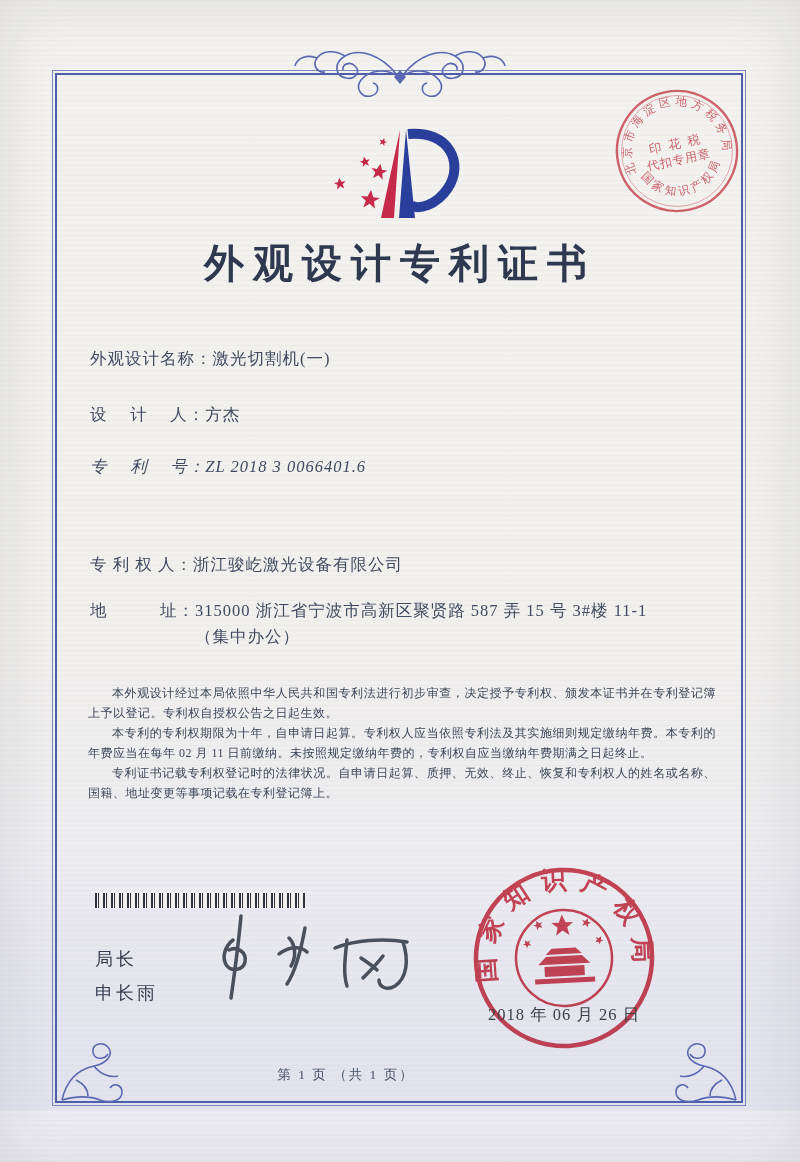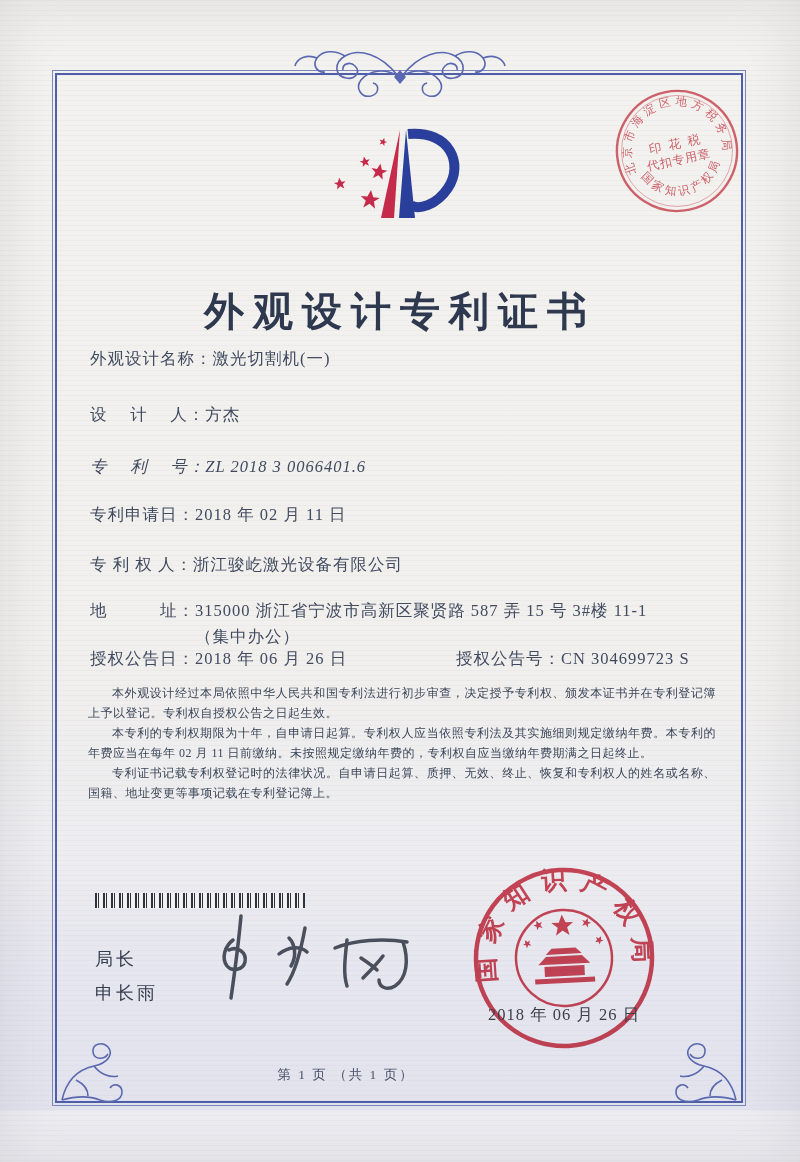--- a/index.html
+++ b/index.html
@@ -31,21 +31,21 @@
     border:2px solid #4f5ea9;
   }
   .orn{position:absolute;pointer-events:none;}
   .cert-no{
     position:absolute;left:92px;top:116px;
     font-size:17px;letter-spacing:4px;color:#47506b;
   }
   .logo{position:absolute;left:318px;top:100px;width:170px;height:140px;}
   .title{
     position:absolute;left:0;top:236px;width:800px;text-align:center;
-    font-size:40px;font-weight:bold;letter-spacing:9px;color:#2e3950;margin-top:48px;
+    font-size:40px;font-weight:bold;letter-spacing:9px;color:#2e3950;
   }
   .frow{position:absolute;left:90px;width:640px;color:#414b60;font-size:16.5px;letter-spacing:1px;line-height:1.55;}
   .frow .lab{display:inline-block;vertical-align:top;white-space:nowrap;}
   .frow .val{display:inline-block;vertical-align:top;max-width:500px;}
   .grant-row{position:absolute;left:90px;top:648px;width:640px;font-size:16.5px;color:#414b60;letter-spacing:1px;}
   .grant-no{position:absolute;left:366px;top:0;white-space:nowrap;}
   .paras{
     position:absolute;left:88px;top:684px;width:628px;
     font-size:12px;line-height:1.66;color:#3c4659;text-align:justify;letter-spacing:.5px;
   }
@@ -126,36 +126,27 @@
 
   <div class="frow" style="top:346px;text-decoration:underline;">
     <span class="lab">外观设计名称：</span><span class="val">激光切割机(一)</span>
   </div>
   <div class="frow" style="top:402px;">
     <span class="lab">设　 计　 人：</span><span class="val">方杰</span>
   </div>
   <div class="frow" style="top:454px;font-style:italic;">
     <span class="lab">专　 利　 号：</span><span class="val">ZL 2018 3 0066401.6</span>
   </div>
-  <div class="frow" style="top:502px;">
-    <span class="lab">专利申请日：</span><span class="val">2018 年 02 月 11 日</span>
-  </div>
   <div class="frow" style="top:552px;text-decoration:underline;">
     <span class="lab">专 利 权 人：</span><span class="val">浙江骏屹激光设备有限公司</span>
   </div>
   <div class="frow" style="top:598px;text-decoration:underline;">
     <span class="lab">地　　　址：</span><span class="val" style="max-width:470px;">315000 浙江省宁波市高新区聚贤路 587 弄 15 号 3#楼 11-1（集中办公）</span>
   </div>
 
-  <div class="grant-row">
-    <span>授权公告日：</span><span>2018 年 06 月 26 日</span>
-    <span class="grant-no">
-      <span>授权公告号：</span><span>CN 304699723 S</span>
-    </span>
-  </div>
 
   <div class="paras">
     <p>本外观设计经过本局依照中华人民共和国专利法进行初步审查，决定授予专利权、颁发本证书并在专利登记簿上予以登记。专利权自授权公告之日起生效。</p>
     <p>本专利的专利权期限为十年，自申请日起算。专利权人应当依照专利法及其实施细则规定缴纳年费。本专利的年费应当在每年 02 月 11 日前缴纳。未按照规定缴纳年费的，专利权自应当缴纳年费期满之日起终止。</p>
     <p>专利证书记载专利权登记时的法律状况。自申请日起算、质押、无效、终止、恢复和专利权人的姓名或名称、国籍、地址变更等事项记载在专利登记簿上。</p>
   </div>
 
   <div class="barcode"></div>
 
   <div class="signer">

